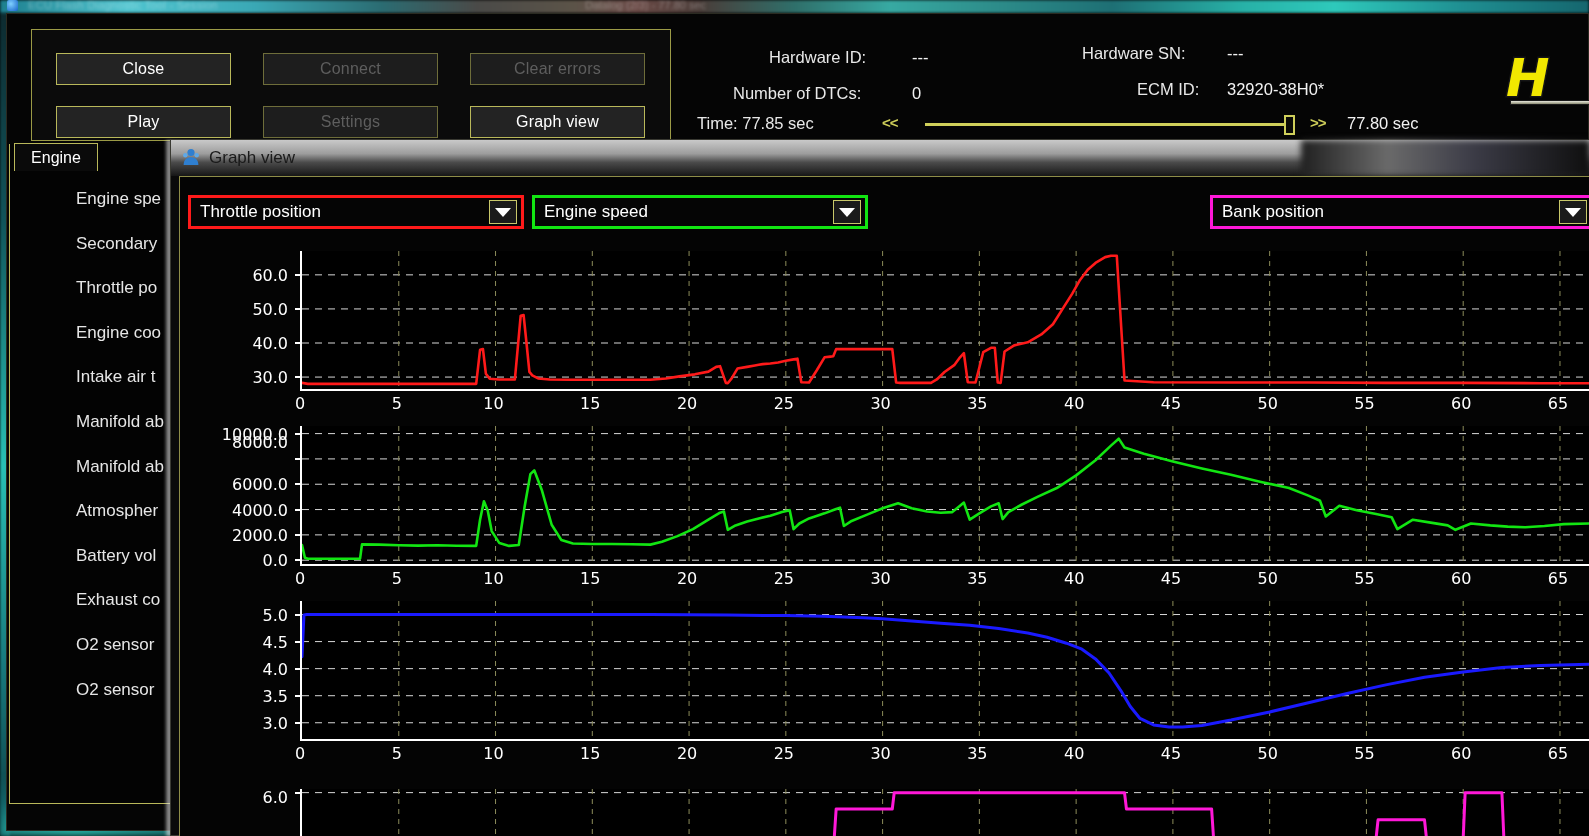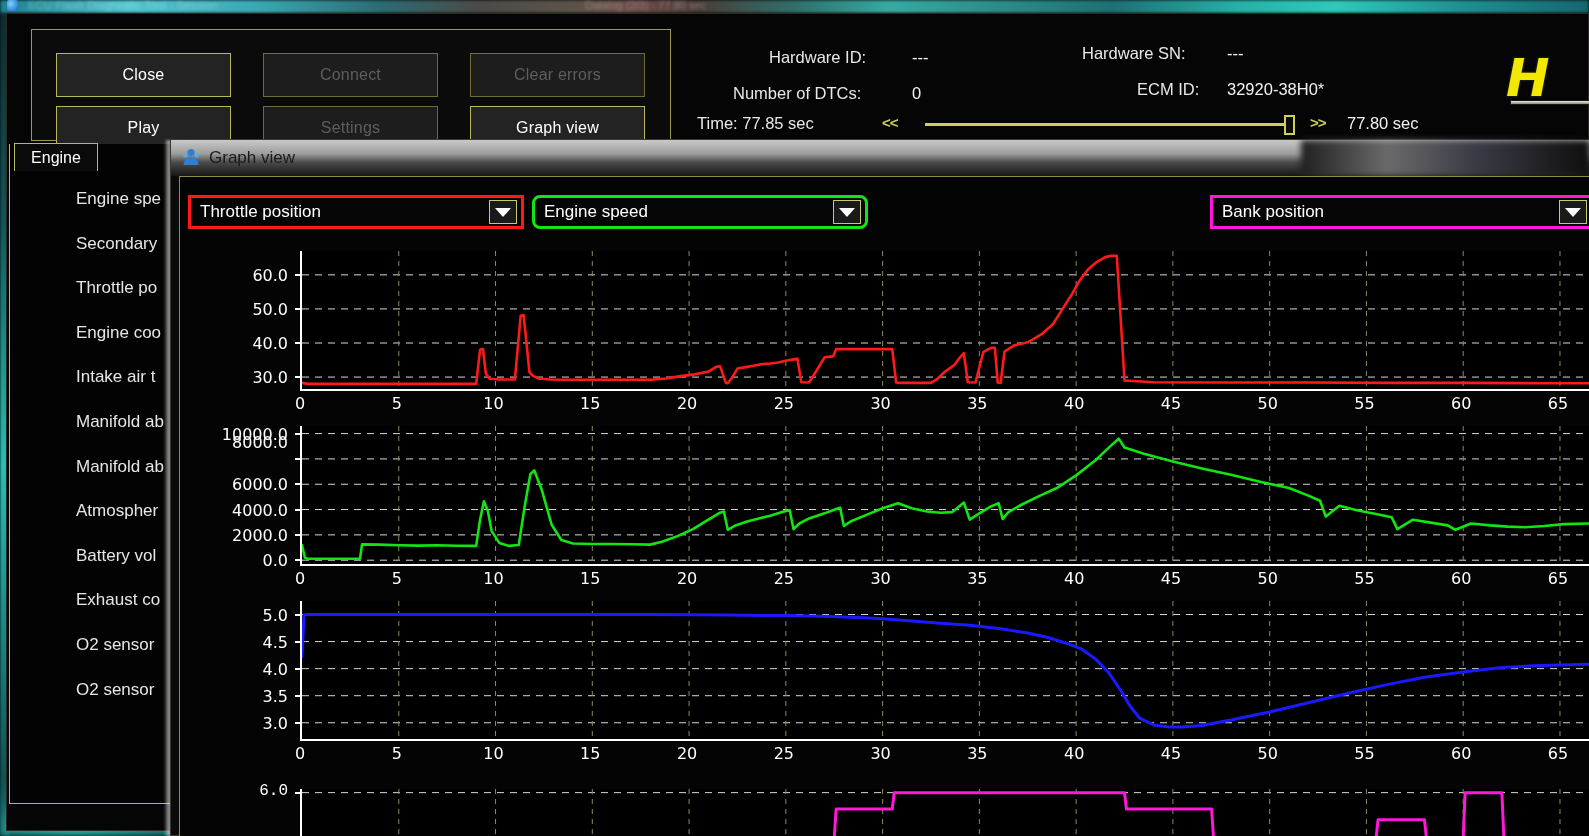--- a/index.html
+++ b/index.html
@@ -55,21 +55,21 @@
     border: 1px solid #2b2b22;
   }
 
   
   #toolbar-frame {
     position: absolute; left: 24px; top: 15px; width: 640px; height: 112px;
     border: 1px solid #9b9a46;
     background: #0b0b0b;
   }
   .tb-btn {
-    position: absolute; height: 44px; width: 175px;
+    position: absolute; height: 32px; width: 175px;
     border: 1px solid #b9b85a;
     background: #232323;
     color: #ffffff; font-size: 16px;
     display: flex; align-items: center; justify-content: center;
     letter-spacing: .2px;
   }
   .tb-btn.disabled { color: #5e5e5e; border-color: #6e6d3a; background: #1d1d1d; }
   #btn-close    { left: 24px;  top: 23px; }
   #btn-connect  { left: 231px; top: 23px; }
   #btn-clear    { left: 438px; top: 23px; }
@@ -210,21 +210,21 @@
     border: 1px solid #c9c86a; background: #1a1a1a;
     display: flex; align-items: center; justify-content: center;
     flex: 0 0 auto;
   }
   .sel-arrow i {
     display: block; width: 0; height: 0;
     border-left: 8px solid transparent; border-right: 8px solid transparent;
     border-top: 9px solid #ffffff;
   }
   #sel-0 { left: 0px;    width: 336px; border-color: #ff1a1a; }
-  #sel-1 { left: 344px;  width: 336px; border-color: #12e512; border-radius: 8px; }
+  #sel-1 { left: 344px;  width: 336px; border-color: #12e512; }
   #sel-2 { left: 688px;  width: 326px; border-color: #1a1aff; }
   #sel-3 { left: 1022px; width: 384px; border-color: #ff18d8; }
 
   
   .chart-block { position: absolute; left: 0; width: 1411px; }
   #chart-0 { top: 74px;  height: 165px; }
   #chart-1 { top: 249px; height: 165px; }
   #chart-2 { top: 424px; height: 180px; }
   #chart-3 { top: 612px; height: 49px; }
 
@@ -520,21 +520,21 @@
           <div class="x-label" style="left: 774.135px;">40</div>
           <div class="x-label" style="left: 870.902px;">45</div>
           <div class="x-label" style="left: 967.669px;">50</div>
           <div class="x-label" style="left: 1064.44px;">55</div>
           <div class="x-label" style="left: 1161.2px;">60</div>
           <div class="x-label" style="left: 1257.97px;">65</div>
         </div>
       </div>
     <div class="chart-block" id="chart-3">
         <div class="y-labels" style="height: 49px;">
-          <div class="y-label" style="top: 2px; font-family: Liberation Mono, monospace;">6.0</div>
+          <div class="y-label" style="top: 8px;">6.0</div>
         </div>
         <div class="plot" style="height: 49px; width: 1289px;">
           <svg class="series" viewBox="0 0 1287 49" preserveAspectRatio="none">
             <line x1="0" x2="1287" y1="3.6296296296296333" y2="3.6296296296296333" stroke="#d8d8d8" stroke-width="1" stroke-dasharray="7 6"></line>
             <line x1="96.76691729323308" x2="96.76691729323308" y1="0" y2="49" stroke="#8c8c5a" stroke-width="1" stroke-dasharray="5 5"></line>
             <line x1="193.53383458646616" x2="193.53383458646616" y1="0" y2="49" stroke="#8c8c5a" stroke-width="1" stroke-dasharray="5 5"></line>
             <line x1="290.30075187969925" x2="290.30075187969925" y1="0" y2="49" stroke="#8c8c5a" stroke-width="1" stroke-dasharray="5 5"></line>
             <line x1="387.0676691729323" x2="387.0676691729323" y1="0" y2="49" stroke="#8c8c5a" stroke-width="1" stroke-dasharray="5 5"></line>
             <line x1="483.8345864661654" x2="483.8345864661654" y1="0" y2="49" stroke="#8c8c5a" stroke-width="1" stroke-dasharray="5 5"></line>
             <line x1="580.6015037593985" x2="580.6015037593985" y1="0" y2="49" stroke="#8c8c5a" stroke-width="1" stroke-dasharray="5 5"></line>

